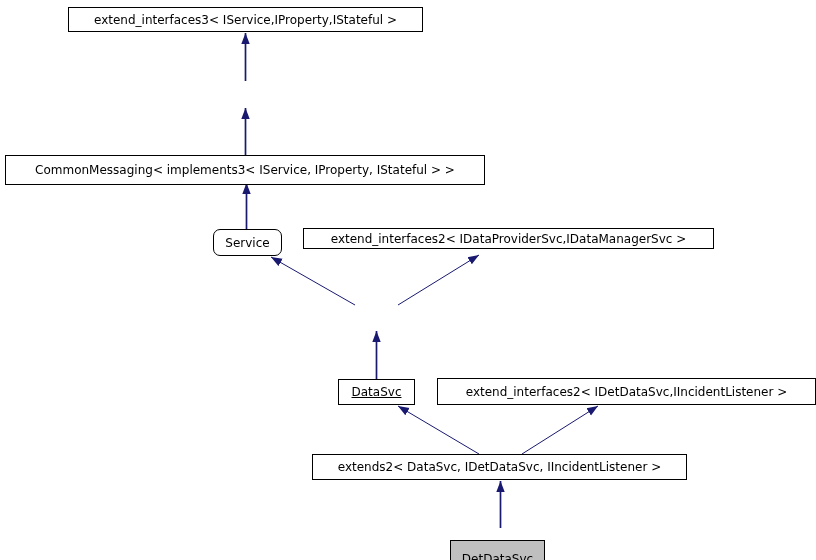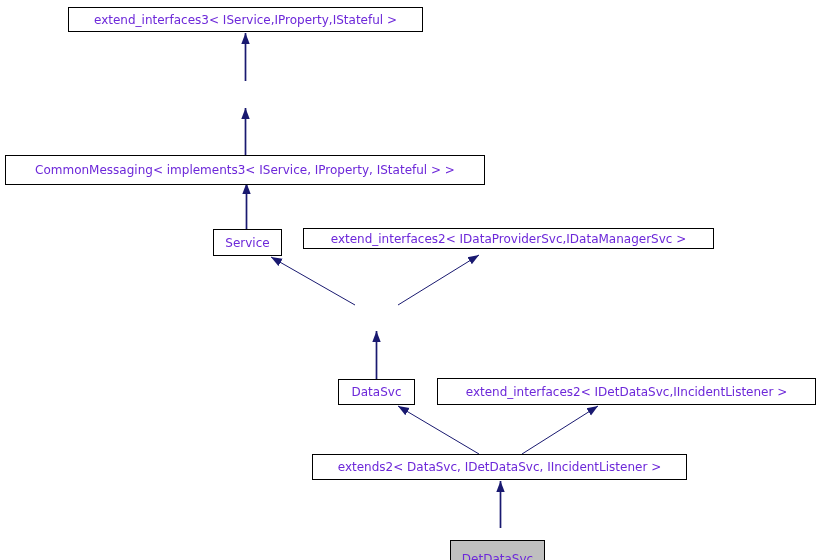--- a/index.html
+++ b/index.html
@@ -19,21 +19,21 @@
     position: absolute;
     left: 0;
     top: 0;
     pointer-events: none;
   }
   .node {
     position: absolute;
     box-sizing: border-box;
     background: #ffffff;
     border: 1px solid #000000;
-    color: #6d28d9;
+    color: #000000;
     font-size: 12px;
     line-height: 1;
     display: flex;
     align-items: center;
     justify-content: center;
     white-space: nowrap;
     cursor: pointer;
   }
   .node.selected {
     background: #bfbfbf;
@@ -69,26 +69,26 @@
     <line x1="522" y1="454" x2="598" y2="406" stroke="#191970" stroke-width="1" marker-end="url(#arrow)"></line>
 
     <line x1="500.5" y1="528" x2="500.5" y2="481" stroke="#191970" stroke-width="1.7" marker-end="url(#arrow)"></line>
   </svg>
 
   <div class="node" style="left:68px;  top:7px;   width:355px; height:25px;">extend_interfaces3&lt; IService,IProperty,IStateful &gt;</div>
 
 
   <div class="node" style="left:5px;   top:155px; width:480px; height:30px;">CommonMessaging&lt; implements3&lt; IService, IProperty, IStateful &gt; &gt;</div>
 
-  <div class="node" style="left:213px; top:229px; width:69px;  height:27px;">Service</div>
+  <div class="node" style="left:213px; top:229px; width:69px;  height:27px;border-radius:7px;">Service</div>
 
   <div class="node" style="left:303px; top:228px; width:411px; height:21px;">extend_interfaces2&lt; IDataProviderSvc,IDataManagerSvc &gt;</div>
 
 
-  <div class="node" style="left:338px; top:379px; width:77px;  height:26px;">DataSvc</div>
+  <div class="node" style="left:338px; top:379px; width:77px;  height:26px;text-decoration:underline;">DataSvc</div>
 
   <div class="node" style="left:437px; top:378px; width:379px; height:27px;">extend_interfaces2&lt; IDetDataSvc,IIncidentListener &gt;</div>
 
   <div class="node" style="left:312px; top:454px; width:375px; height:26px;">extends2&lt; DataSvc, IDetDataSvc, IIncidentListener &gt;</div>
 
   <div class="node selected" style="left:450px; top:528px; width:95px; height:38px;margin-top:12px;">DetDataSvc</div>
 
 </div>
 
 </body></html>

